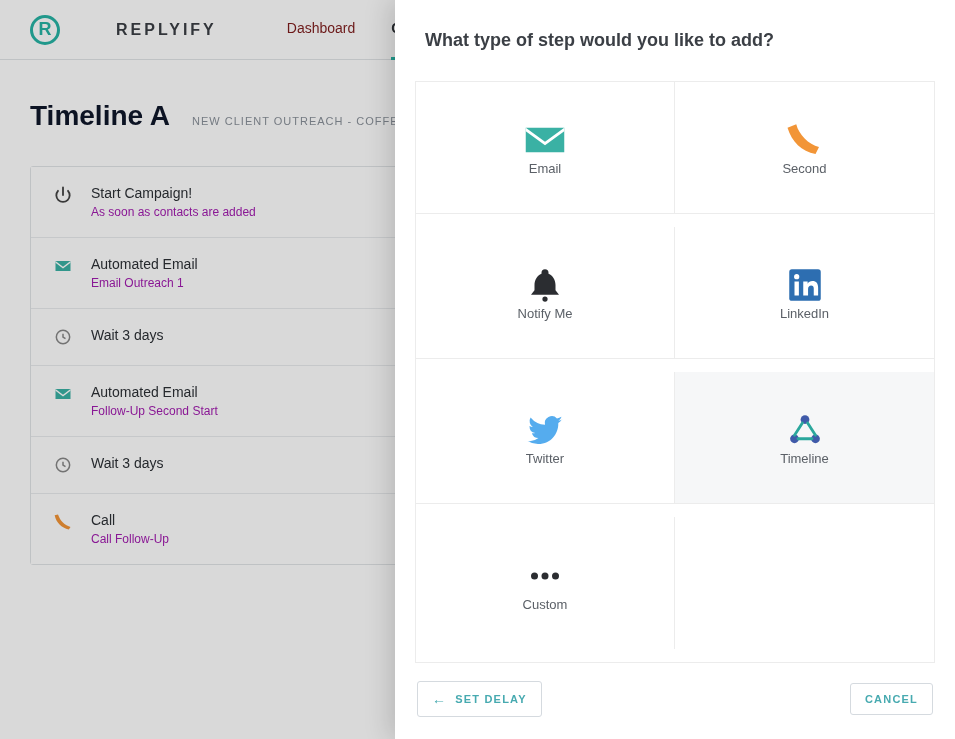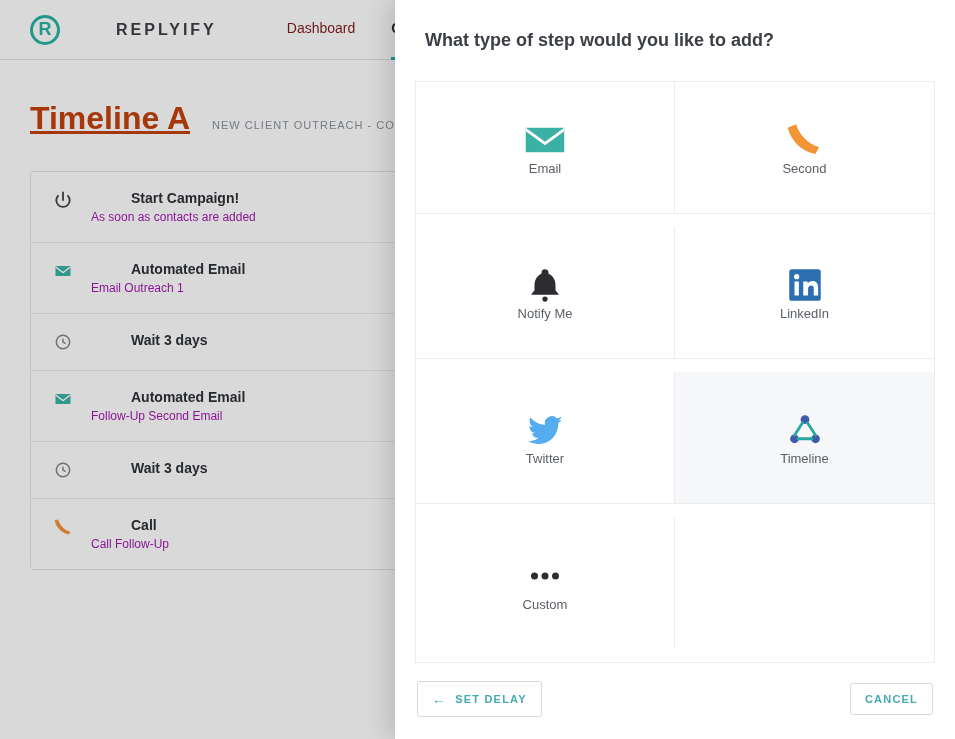--- a/index.html
+++ b/index.html
@@ -36,42 +36,42 @@
     font-size: 14px; color: #7f1d1d; height: 60px; display: flex; align-items: center;
     border-bottom: 3px solid transparent; cursor: pointer;
   }
   .nav-tab.active { color: #2d3136; font-weight: 600; border-bottom-color: #27b3a4; }
 
   
   .page {
     padding: 40px 30px;
   }
   .page-head { display: flex; align-items: baseline; gap: 22px; margin-bottom: 34px; }
-  .page-title { font-size: 32px; font-weight: 700; color: #c2410c; text-decoration: underline; }
+  .page-title { font-size: 28px; font-weight: 700; color: #0f172a; }
   .page-subtitle { font-size: 11px; letter-spacing: 1px; color: #8a919a; text-transform: uppercase; }
 
   .timeline {
     border: 1px solid #e1e4e7;
     border-radius: 3px;
     background: #fff;
   }
   .t-row {
     display: flex; align-items: flex-start; gap: 18px;
     padding: 18px 22px;
     border-bottom: 1px solid #e9ebee;
     background: #fff;
   }
   .t-row:last-child { border-bottom: none; }
   .t-icon {
     width: 20px; height: 20px; flex: 0 0 20px;
     display: flex; align-items: center; justify-content: center;
     color: #555;
   }
   .t-body { display: flex; flex-direction: column; gap: 4px; }
-  .t-title { font-size: 14px; font-weight: 700; color: #2d3136; margin-left: 40px; }
+  .t-title { font-size: 14px; font-weight: 400; color: #2d3136; }
   .t-sub   { font-size: 12px; color: #a21caf; }
 
   .add-step-wrap { display: flex; justify-content: center; padding-top: 30px; }
   .add-step-btn {
     background: #565fa8; color: #fff; border: none;
     padding: 12px 20px; font-size: 12px; font-weight: 700; letter-spacing: 1.5px;
     display: flex; align-items: center; gap: 10px; border-radius: 3px; cursor: pointer;
   }
   .add-step-btn .plus { font-size: 14px; font-weight: 700; }
 
@@ -198,21 +198,21 @@
 
     <div class="t-row">
       <div class="t-icon">
         <svg viewBox="0 0 24 24">
             <path class="fill-teal" d="M3 6h18v12H3z"></path>
             <path fill="#fff" d="M3 6l9 7 9-7v2l-9 7-9-7z"></path>
           </svg>
       </div>
       <div class="t-body">
         <div class="t-title">Automated Email</div>
-        <div class="t-sub">Follow-Up Second Email</div>
+        <div class="t-sub">Follow-Up Second Start</div>
       </div>
     </div>
 
     <div class="t-row">
       <div class="t-icon">
         <svg viewBox="0 0 24 24" fill="none" stroke="#888" stroke-width="1.8">
             <circle cx="12" cy="12" r="8"></circle>
             <path d="M12 8v4l3 2"></path>
           </svg>
       </div>

